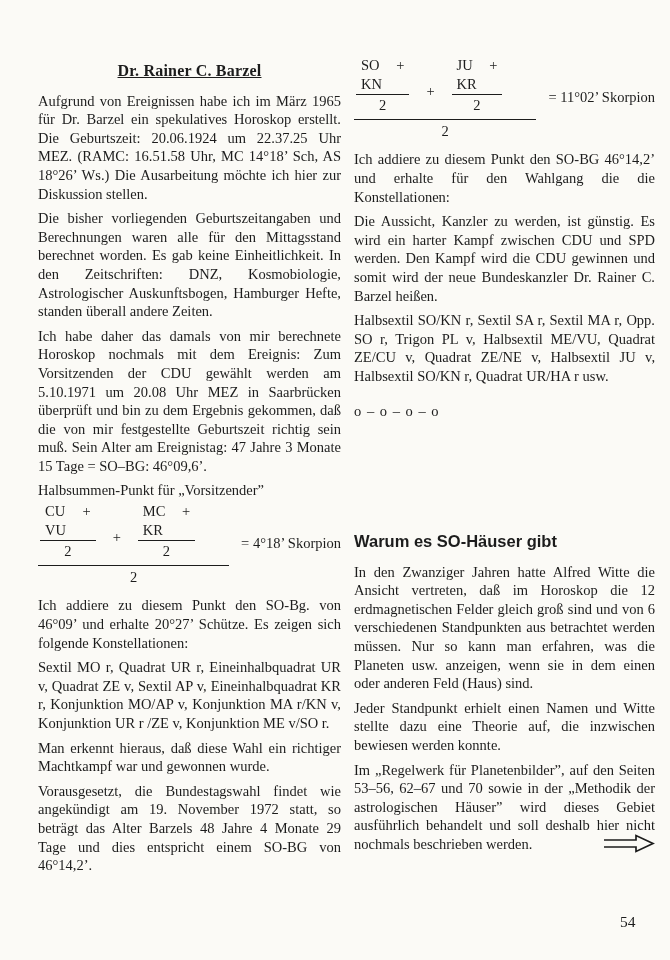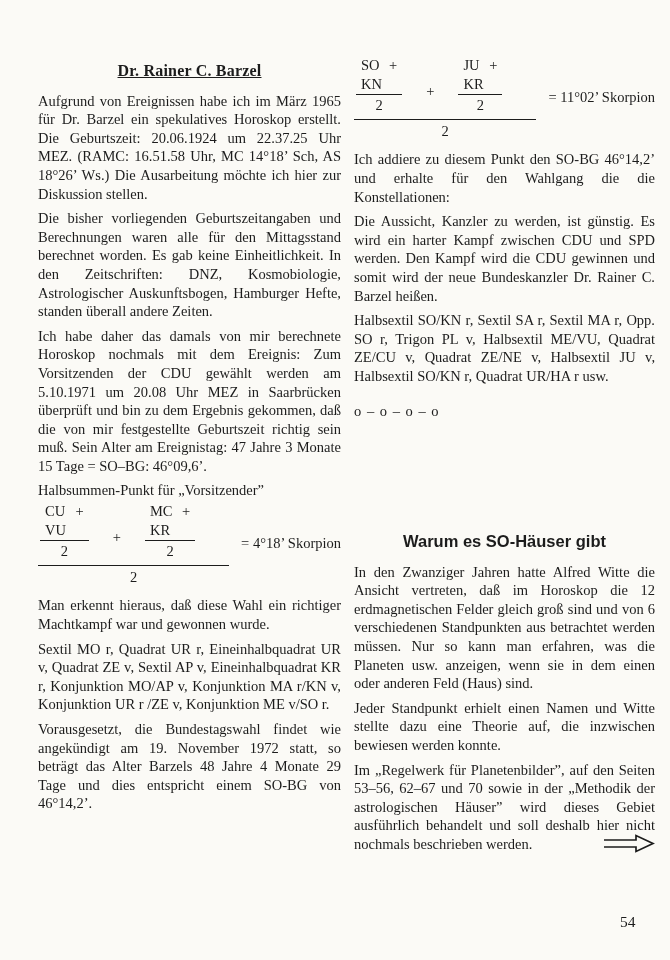--- a/index.html
+++ b/index.html
@@ -28,32 +28,31 @@
     font-weight: bold;
     text-align: center;
     margin: 8px 0 11px 0;
     letter-spacing: 0.2px;
     text-decoration: underline;
   }
   .section-heading {
     font-family: "Liberation Sans", sans-serif;
     font-size: 16.5px;
     font-weight: bold;
-    text-align: center;
     margin: 112px 0 12px 0;
   }
   .formula-label { margin-bottom: 2px !important; }
 
   
   .eq-row { display: flex; margin: 2px 0 10px 0; }
   .bigfrac { display: inline-block; }
   .bf-top {
     display: flex;
     align-items: center;
-    gap: 24px;
+    gap: 17px;
     padding: 0 34px 4px 2px;
     border-bottom: 1.6px solid #1c1c1c;
   }
   .bf-den { text-align: center; padding-top: 2px; }
   .sfrac { display: inline-flex; flex-direction: column; align-items: center; }
   .sf-num { padding: 0 5px 1px 5px; border-bottom: 1.6px solid #1c1c1c; }
   .sf-den { padding-top: 1px; }
   .plus { padding-top: 12px; }
   .eq-result { align-self: flex-start; margin: 32px 0 0 12px; white-space: nowrap; }
 
@@ -96,22 +95,23 @@
         <span class="sfrac">
           <span class="sf-num">MC + KR</span>
           <span class="sf-den">2</span>
         </span>
       </div>
       <div class="bf-den">2</div>
     </div>
     <div class="eq-result">= 4°18’ Skorpion</div>
   </div>
 
+  <p>Ich addiere zu diesem Punkt den SO-Bg. von 46°09’ und erhalte 20°27’ Schütze. Es zeigen sich folgende Konstellationen:</p>
+  <p>Sextil MO r, Quadrat UR r, Eineinhalbquadrat UR v, Quadrat ZE v, Sextil AP v, Eineinhalbquadrat KR r, Konjunktion MO/AP v, Konjunktion MA r/KN v, Konjunktion UR r /ZE v, Konjunktion ME v/SO r.</p>
   <p>Man erkennt hieraus, daß diese Wahl ein richtiger Machtkampf war und gewonnen wurde.</p>
-  <p>Sextil MO r, Quadrat UR r, Eineinhalbquadrat UR v, Quadrat ZE v, Sextil AP v, Eineinhalbquadrat KR r, Konjunktion MO/AP v, Konjunktion MA r/KN v, Konjunktion UR r /ZE v, Konjunktion ME v/SO r.</p>
   <p>Vorausgesetzt, die Bundestagswahl findet wie angekündigt am 19. November 1972 statt, so beträgt das Alter Barzels 48 Jahre 4 Monate 29 Tage und dies entspricht einem SO-BG von 46°14,2’.</p>
 </div>
 
 <div class="col col-right">
 
   <div class="eq-row">
     <div class="bigfrac">
       <div class="bf-top">
         <span class="sfrac">
           <span class="sf-num">SO + KN</span>

